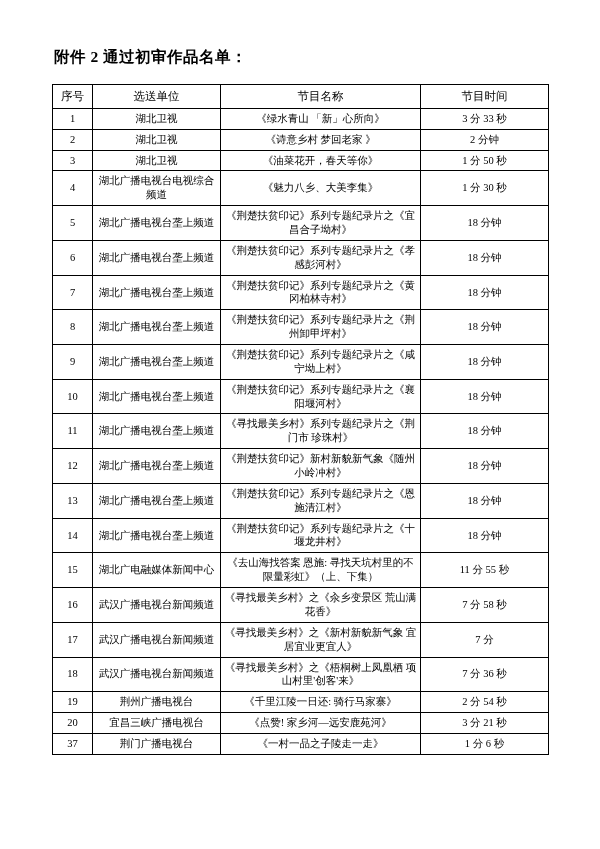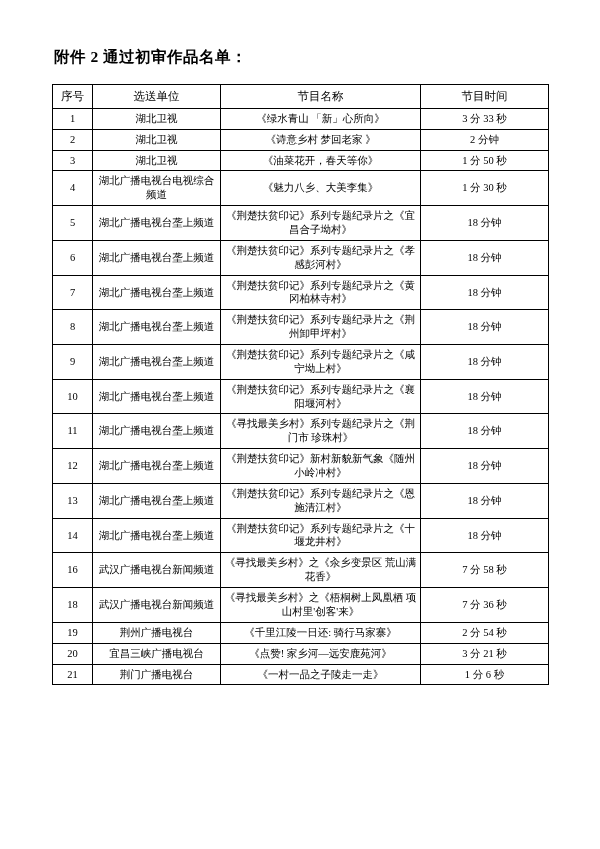--- a/index.html
+++ b/index.html
@@ -161,45 +161,57 @@
           <td class="name">《荆楚扶贫印记》系列专题纪录片之《恩施清江村》</td>
           <td class="time">18 分钟</td>
         </tr>
         <tr>
           <td class="idx">14</td>
           <td class="unit">湖北广播电视台垄上频道</td>
           <td class="name">《荆楚扶贫印记》系列专题纪录片之《十堰龙井村》</td>
           <td class="time">18 分钟</td>
         </tr>
         <tr>
+          <td class="idx">15</td>
+          <td class="unit">湖北广电融媒体新闻中心</td>
+          <td class="name">《去山海找答案 恩施: 寻找天坑村里的不限量彩虹》（上、下集）</td>
+          <td class="time">11 分 55 秒</td>
+        </tr>
+        <tr>
           <td class="idx">16</td>
           <td class="unit">武汉广播电视台新闻频道</td>
           <td class="name">《寻找最美乡村》之《汆乡变景区 荒山满花香》</td>
           <td class="time">7 分 58 秒</td>
         </tr>
         <tr>
+          <td class="idx">17</td>
+          <td class="unit">武汉广播电视台新闻频道</td>
+          <td class="name">《寻找最美乡村》之《新村新貌新气象 宜居宜业更宜人》</td>
+          <td class="time">7 分</td>
+        </tr>
+        <tr>
           <td class="idx">18</td>
           <td class="unit">武汉广播电视台新闻频道</td>
           <td class="name">《寻找最美乡村》之《梧桐树上凤凰栖 项山村里'创客'来》</td>
           <td class="time">7 分 36 秒</td>
         </tr>
         <tr>
           <td class="idx">19</td>
           <td class="unit">荆州广播电视台</td>
           <td class="name">《千里江陵一日还: 骑行马家寨》</td>
           <td class="time">2 分 54 秒</td>
         </tr>
         <tr>
           <td class="idx">20</td>
           <td class="unit">宜昌三峡广播电视台</td>
           <td class="name">《点赞! 家乡河—远安鹿苑河》</td>
           <td class="time">3 分 21 秒</td>
         </tr>
         <tr>
-          <td class="idx">21</td>
+          <td class="idx">37</td>
           <td class="unit">荆门广播电视台</td>
           <td class="name">《一村一品之子陵走一走》</td>
           <td class="time">1 分 6 秒</td>
         </tr>
       </tbody>
   </table>
 
 </div>
 
 </body></html>

